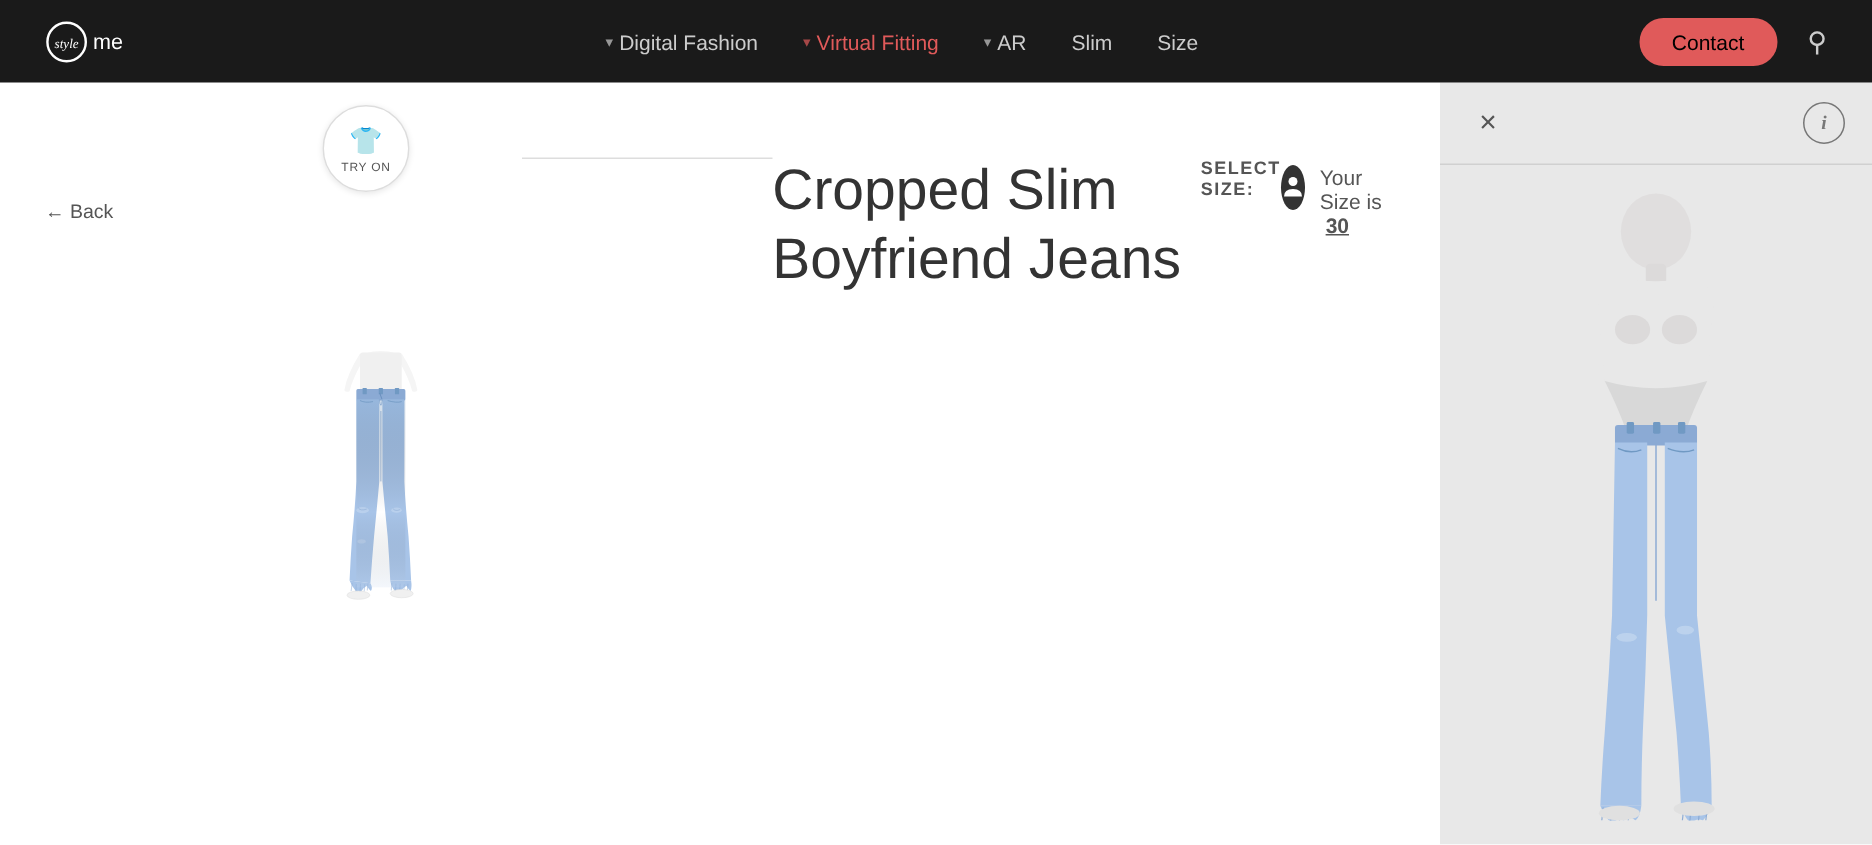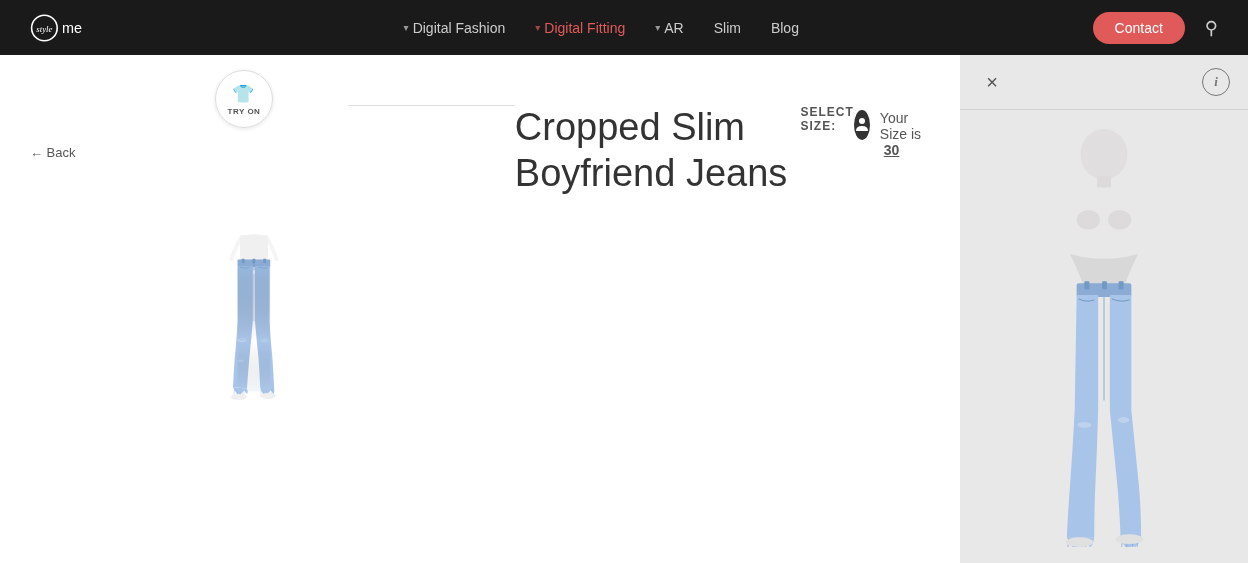--- a/index.html
+++ b/index.html
@@ -64,21 +64,21 @@
 
     .nav-right {
       display: flex;
       align-items: center;
       gap: 20px;
       margin-left: auto;
     }
 
     .contact-btn {
       background: #e05a5a;
-      color: #ffffff;
+      color: #000000;
       border: none;
       border-radius: 25px;
       padding: 8px 22px;
       font-size: 14px;
       cursor: pointer;
       font-weight: 500;
     }
 
     .search-icon-nav {
       color: #ccc;
@@ -97,21 +97,21 @@
     .left-panel {
       width: 960px;
       display: flex;
       position: relative;
       background: #fff;
     }
 
     
     .back-link {
       position: absolute;
-      top: 90px;
+      top: 78px;
       left: 30px;
       font-size: 13px;
       color: #555;
       cursor: pointer;
       display: flex;
       align-items: center;
       gap: 5px;
       z-index: 5;
     }
 
@@ -153,21 +153,21 @@
     }
 
     .try-on-badge .hanger-icon {
       font-size: 18px;
       color: #555;
     }
 
     .try-on-badge .try-on-text {
       font-size: 8px;
       color: #555;
-      font-weight: 700;
+      font-weight: 400;
       letter-spacing: 0.5px;
       margin-top: 2px;
     }
 
     
     .product-details {
       flex: 1;
       padding: 50px 30px 30px 40px;
       display: flex;
       flex-direction: row;
@@ -324,31 +324,31 @@
     </svg>
   </div>
 
   <div class="nav-links">
     <span class="nav-item">
       <span class="chevron">▾</span>
       <span>Digital Fashion</span>
     </span>
     <span class="nav-item active">
       <span class="chevron">▾</span>
-      <span>Digital Fitting</span>
+      <span>Virtual Fitting</span>
     </span>
     <span class="nav-item">
       <span class="chevron">▾</span>
       <span>AR</span>
     </span>
     <span class="nav-item">
       <span>Slim</span>
     </span>
     <span class="nav-item">
-      <span>Blog</span>
+      <span>Size</span>
     </span>
   </div>
 
   <div class="nav-right">
     <button class="contact-btn">Contact</button>
     <span class="search-icon-nav">⚲</span>
   </div>
 </nav>
 
 <div class="main-content">

